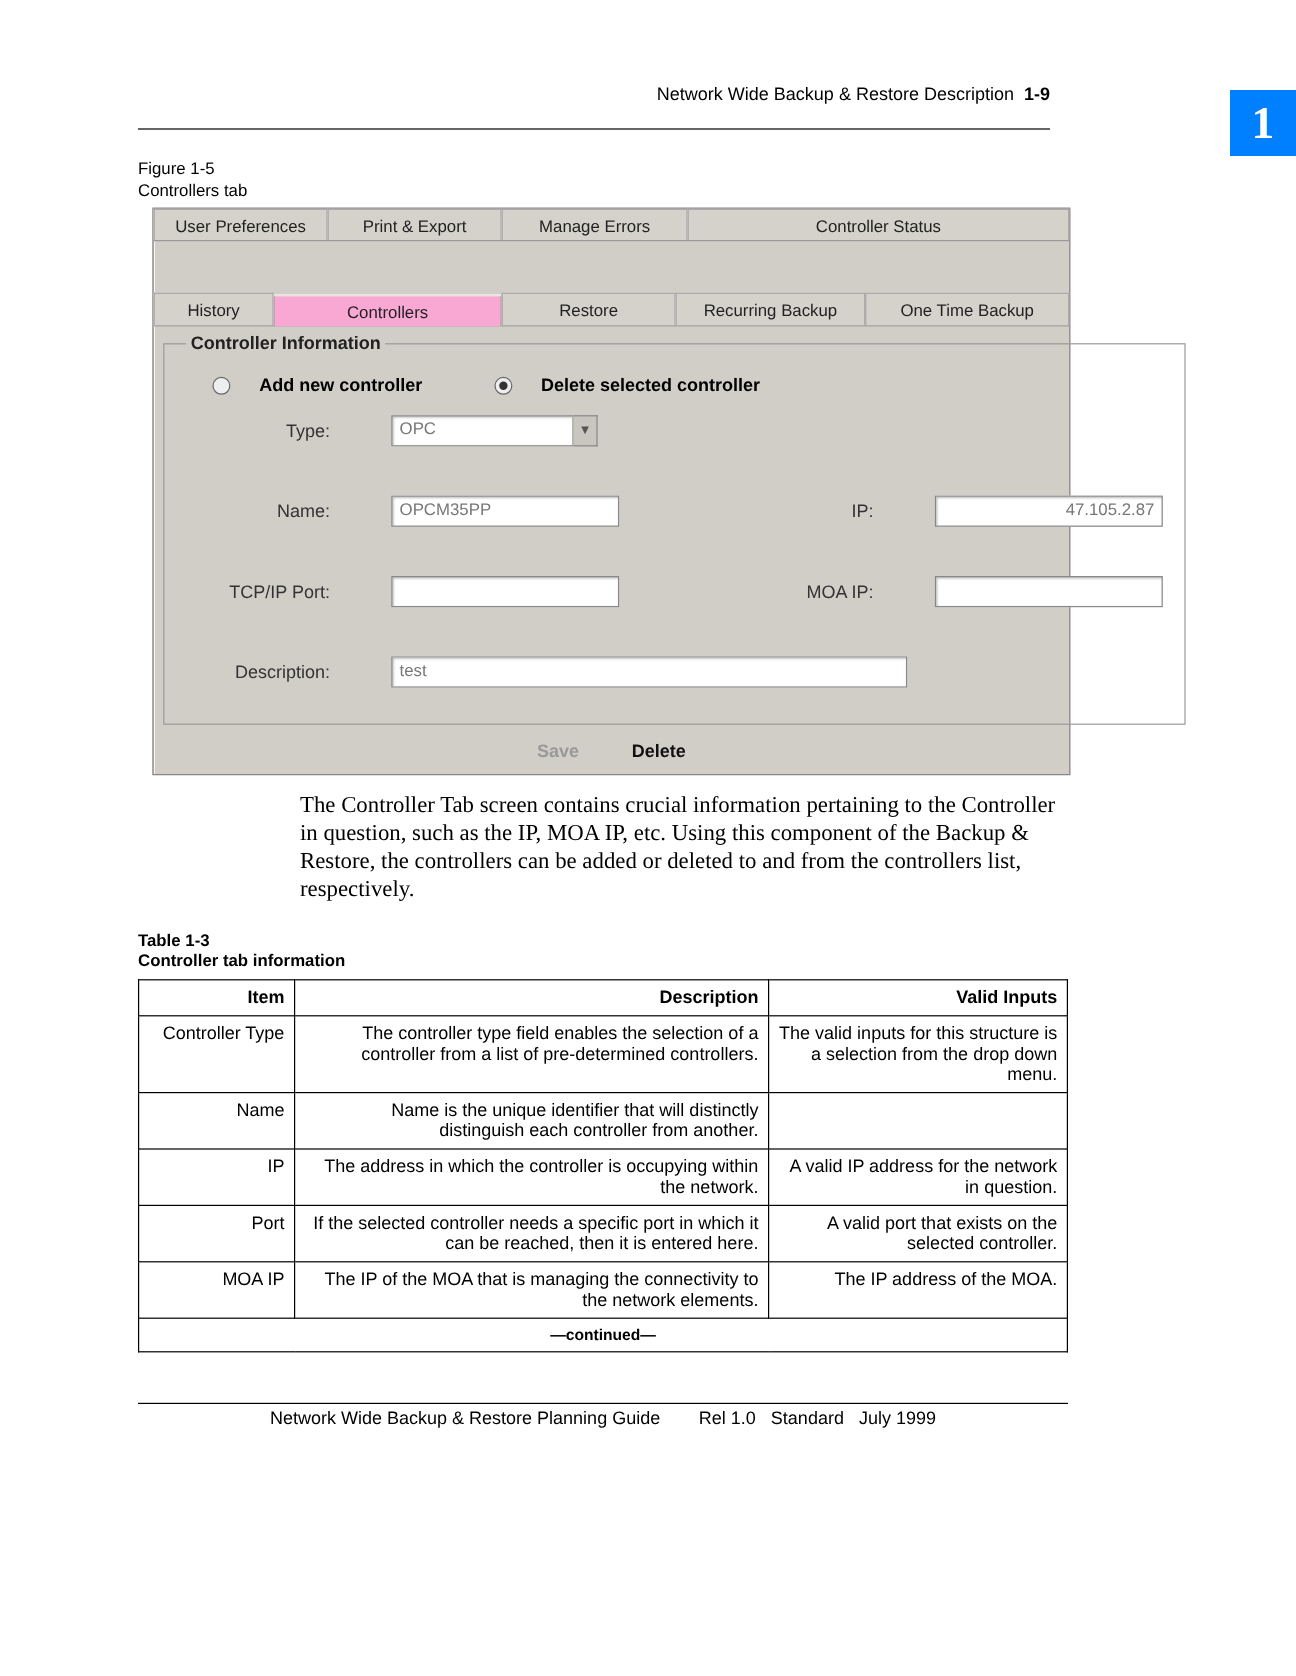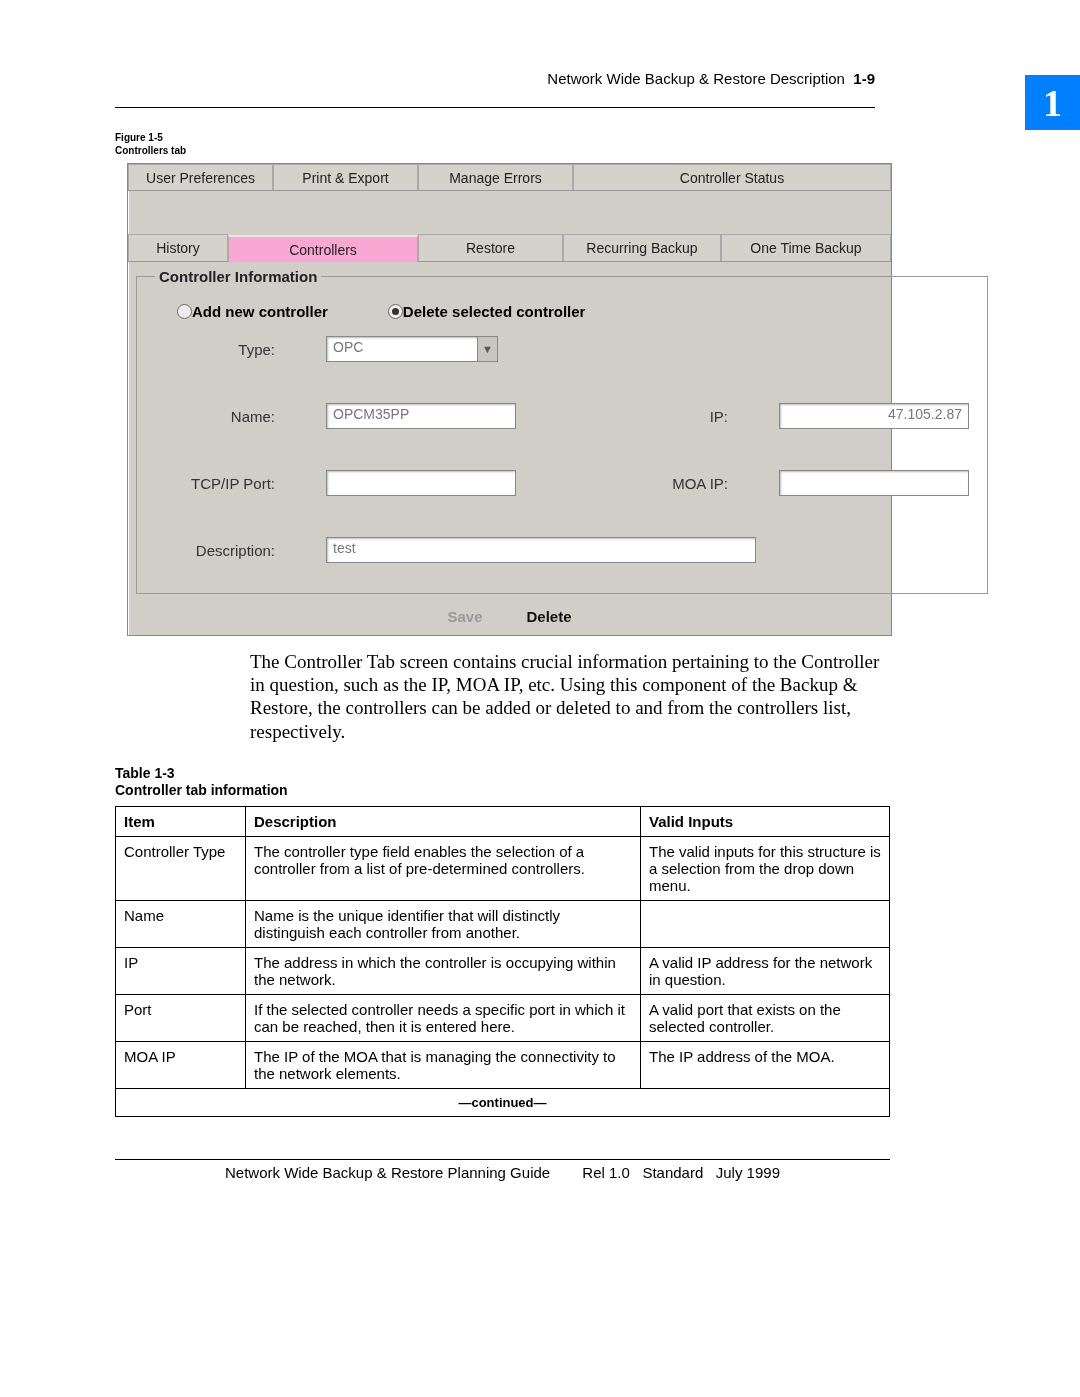--- a/index.html
+++ b/index.html
@@ -32,40 +32,40 @@
     .header-line {
       text-align: right;
       font-family: Arial, sans-serif;
       font-size: 15px;
       border-bottom: 1px solid #000;
       padding-bottom: 20px;
       margin-bottom: 24px;
       width: 760px;
     }
     .header-line .pg { font-weight: bold; }
-    .fig-caption { font-weight: bold; font-size: 10px; line-height: 1.25; margin-bottom: 6px; }
+    .fig-caption { font-weight: normal; font-size: 14px; line-height: 1.25; margin-bottom: 6px; }
     .body-text {
       font-family: "Times New Roman", Times, serif;
       font-size: 19px;
       line-height: 1.22;
       margin: 14px 0 22px 135px;
       width: 640px;
     }
     .tbl-caption { font-weight: bold; font-size: 14px; line-height: 1.25; margin-bottom: 6px; }
     table.info {
       border-collapse: collapse;
       width: 775px;
       font-family: Arial, sans-serif;
       font-size: 15px;
     }
     table.info th, table.info td {
       border: 1px solid #000;
       padding: 6px 8px;
       vertical-align: top;
-      text-align: left;
+      text-align: right;
     }
     table.info th { font-weight: bold; }
     table.info td.continued {
       text-align: center;
       font-weight: bold;
       font-size: 13px;
     }
     .footer {
       margin-top: 42px;
       border-top: 1px solid #000;
@@ -129,21 +129,21 @@
     }
     .radios {
       display: flex;
       gap: 60px;
       margin: 6px 0 16px 22px;
       align-items: center;
     }
     .radio {
       display: flex;
       align-items: center;
-      gap: 0;
+      gap: 24px;
       font-weight: bold;
       font-size: 15px;
     }
     .rdot {
       width: 15px; height: 15px; border-radius: 50%;
       border: 1px solid #666; background: #eee;
       display: inline-flex; align-items: center; justify-content: center;
     }
     .rdot.sel::after { content: ""; width: 7px; height: 7px; background: #333; border-radius: 50%; }
 

